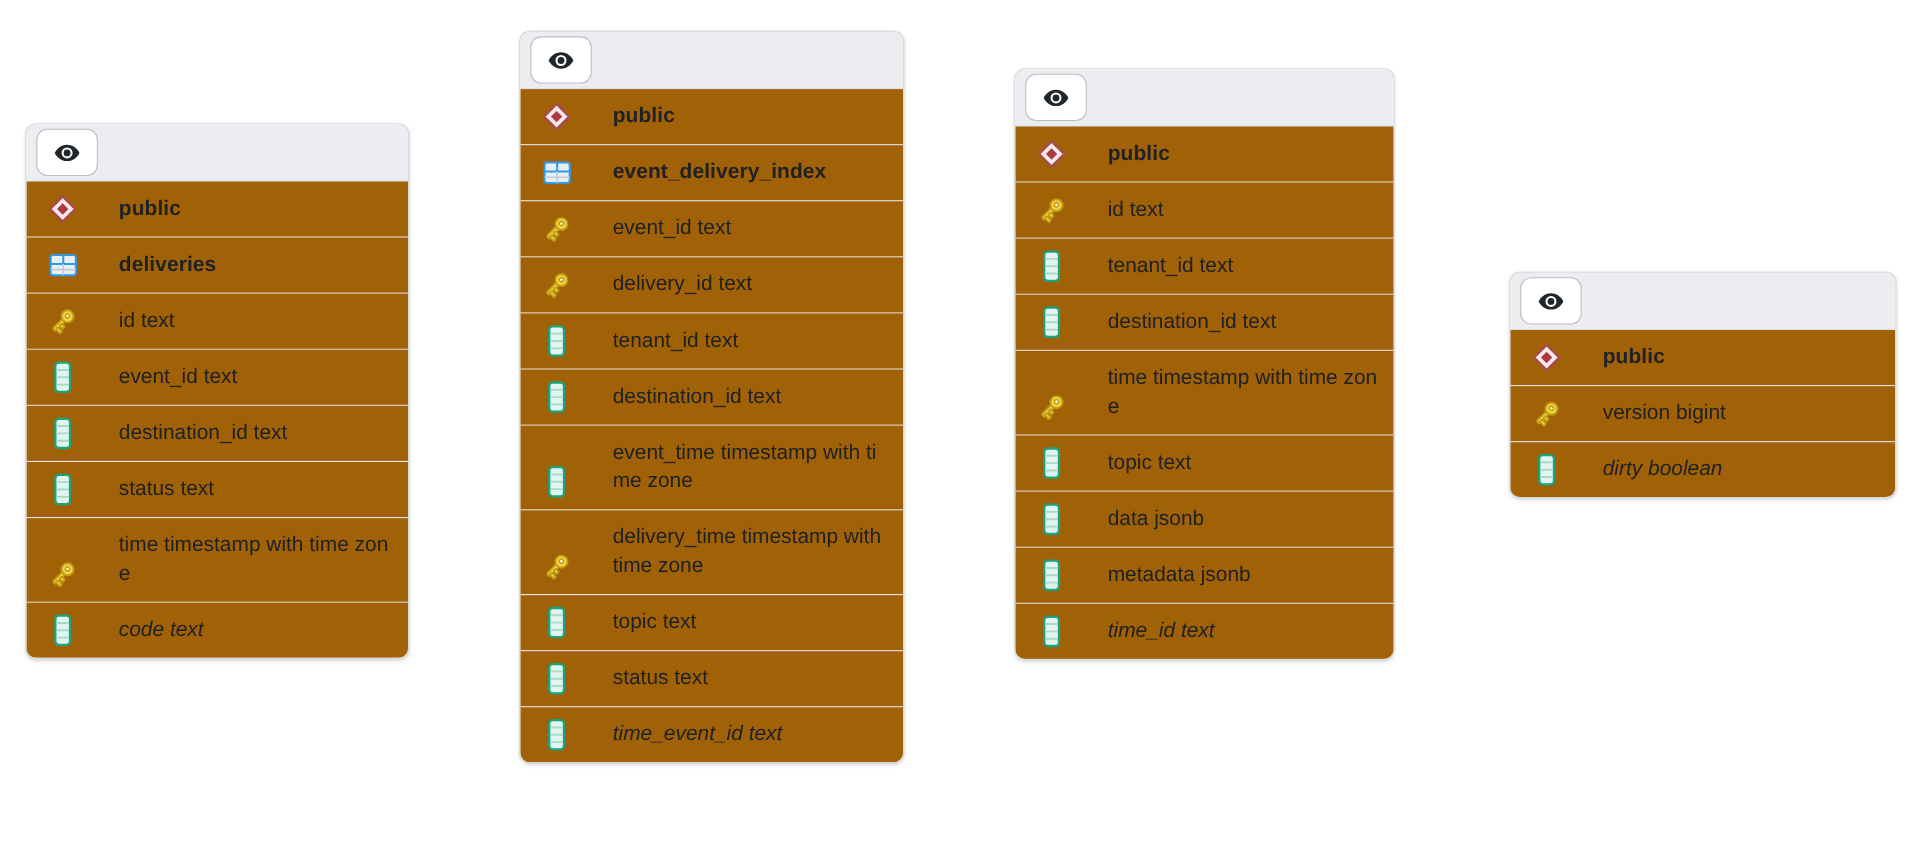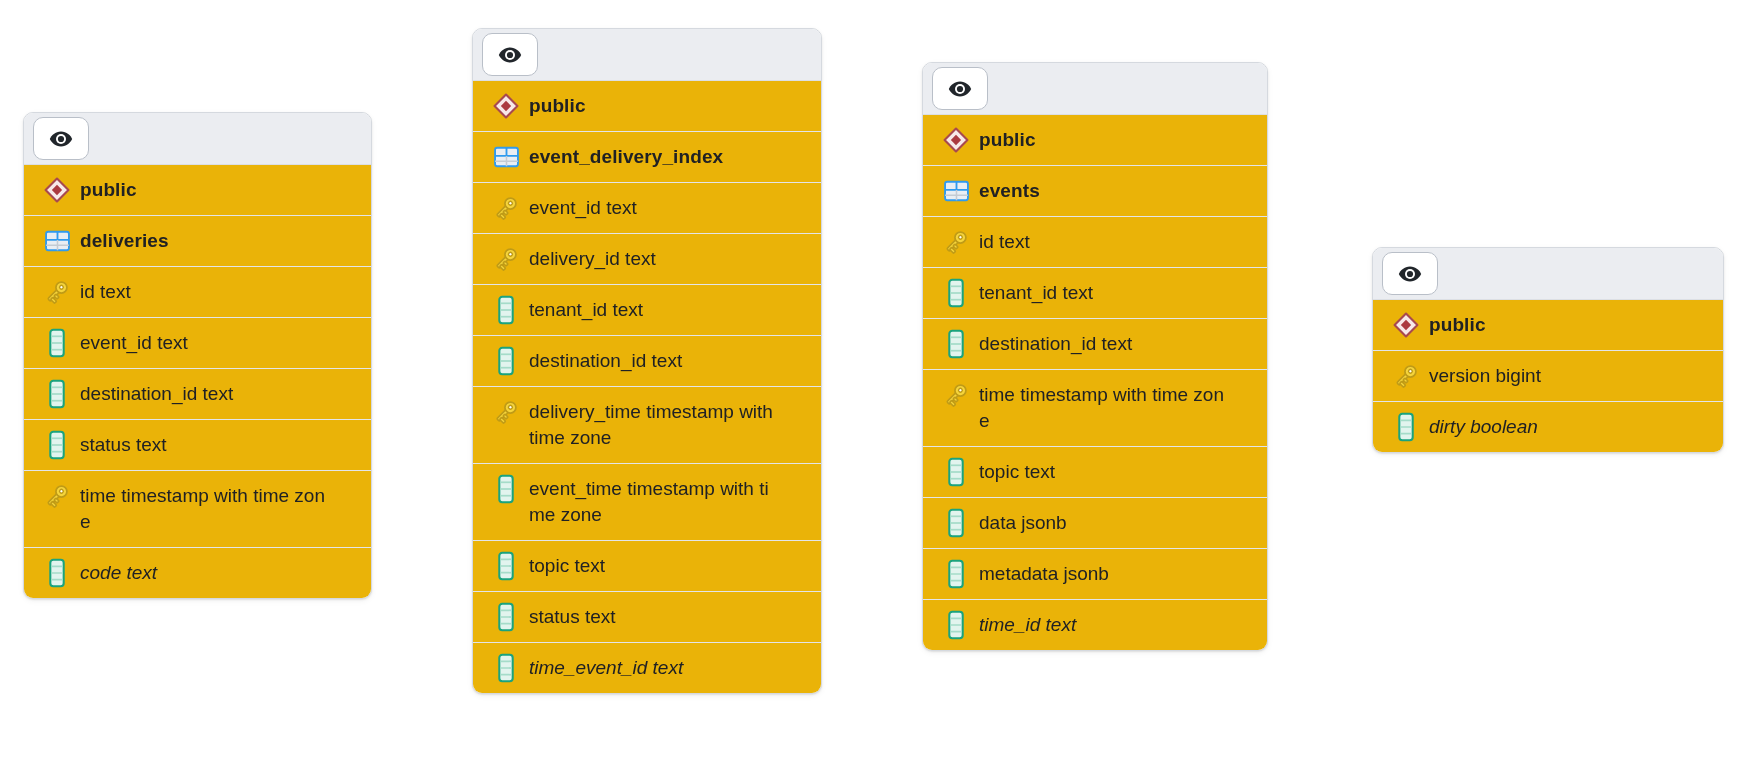--- a/index.html
+++ b/index.html
@@ -40,26 +40,27 @@
     border: 1.5px solid #b9bfc8;
     border-radius: 10px;
     display: flex;
     align-items: center;
     justify-content: center;
     cursor: pointer;
     padding: 0;
   }
   .row {
     display: flex;
-    align-items: flex-start;
+    align-items: flex-end;
     padding: 12px 14px 12px 16px;
     border-bottom: 1px solid #e3e5e9;
-    background: #eab308;
+    background: #a16207;
     box-sizing: border-box;
     min-height: 50px;
+    gap: 28px;
   }
   .row:last-child, .columns .column-row:last-child { border-bottom: none; font-style: italic; }
   .icon-box {
     width: 34px;
     min-width: 34px;
     display: flex;
     align-items: center;
     justify-content: center;
     height: 26px;
   }
@@ -261,42 +262,42 @@
     <rect x="3.2" y="1.5" width="11.6" height="23" rx="2.6" fill="#e2f4ee" stroke="#1aa37e" stroke-width="1.8"></rect>
     <line x1="4" y1="7.2" x2="14" y2="7.2" stroke="#a5dcc9" stroke-width="1.5"></line>
     <line x1="4" y1="13" x2="14" y2="13" stroke="#a5dcc9" stroke-width="1.5"></line>
     <line x1="4" y1="18.8" x2="14" y2="18.8" stroke="#a5dcc9" stroke-width="1.5"></line>
   </svg>
           </span>
     <span class="row-label"><span>destination_id</span> <span>text</span></span>
   </div>
         <div class="row column-row">
     <span class="icon-box icon-slot">
+            <svg width="22" height="30" viewBox="0 0 18 26">
+    <rect x="3.2" y="1.5" width="11.6" height="23" rx="2.6" fill="#e2f4ee" stroke="#1aa37e" stroke-width="1.8"></rect>
+    <line x1="4" y1="7.2" x2="14" y2="7.2" stroke="#a5dcc9" stroke-width="1.5"></line>
+    <line x1="4" y1="13" x2="14" y2="13" stroke="#a5dcc9" stroke-width="1.5"></line>
+    <line x1="4" y1="18.8" x2="14" y2="18.8" stroke="#a5dcc9" stroke-width="1.5"></line>
+  </svg>
+          </span>
+    <span class="row-label"><span>event_time</span> <span>timestamp with time zone</span></span>
+  </div>
+        <div class="row column-row">
+    <span class="icon-box icon-slot">
             <svg width="30" height="30" viewBox="0 0 24 24">
     <g transform="rotate(-45 12 12)">
       <rect x="3" y="10.6" width="11.5" height="2.9" rx="1" fill="#f5d43b" stroke="#bf9b17" stroke-width="1.3"></rect>
       <rect x="4.2" y="12.6" width="2.3" height="4.4" rx="0.6" fill="#f5d43b" stroke="#bf9b17" stroke-width="1.3"></rect>
       <rect x="8" y="12.6" width="2.3" height="3.4" rx="0.6" fill="#f5d43b" stroke="#bf9b17" stroke-width="1.3"></rect>
       <circle cx="17" cy="12" r="4.4" fill="#f5d43b" stroke="#bf9b17" stroke-width="1.4"></circle>
       <circle cx="17.2" cy="11.8" r="1.5" fill="#ffffff" stroke="#bf9b17" stroke-width="1.1"></circle>
     </g>
   </svg>
           </span>
     <span class="row-label"><span>delivery_time</span> <span>timestamp with time zone</span></span>
-  </div>
-        <div class="row column-row">
-    <span class="icon-box icon-slot">
-            <svg width="22" height="30" viewBox="0 0 18 26">
-    <rect x="3.2" y="1.5" width="11.6" height="23" rx="2.6" fill="#e2f4ee" stroke="#1aa37e" stroke-width="1.8"></rect>
-    <line x1="4" y1="7.2" x2="14" y2="7.2" stroke="#a5dcc9" stroke-width="1.5"></line>
-    <line x1="4" y1="13" x2="14" y2="13" stroke="#a5dcc9" stroke-width="1.5"></line>
-    <line x1="4" y1="18.8" x2="14" y2="18.8" stroke="#a5dcc9" stroke-width="1.5"></line>
-  </svg>
-          </span>
-    <span class="row-label"><span>event_time</span> <span>timestamp with time zone</span></span>
   </div>
         <div class="row column-row">
     <span class="icon-box icon-slot">
             <svg width="22" height="30" viewBox="0 0 18 26">
     <rect x="3.2" y="1.5" width="11.6" height="23" rx="2.6" fill="#e2f4ee" stroke="#1aa37e" stroke-width="1.8"></rect>
     <line x1="4" y1="7.2" x2="14" y2="7.2" stroke="#a5dcc9" stroke-width="1.5"></line>
     <line x1="4" y1="13" x2="14" y2="13" stroke="#a5dcc9" stroke-width="1.5"></line>
     <line x1="4" y1="18.8" x2="14" y2="18.8" stroke="#a5dcc9" stroke-width="1.5"></line>
   </svg>
           </span>
@@ -338,32 +339,20 @@
     </div>
     <div class="row schema-row">
       <span class="icon-box">
         <svg width="28" height="28" viewBox="0 0 24 24">
           <polygon points="12,2.2 21.8,12 12,21.8 2.2,12" fill="#f7e9e9" stroke="#a8494f" stroke-width="1.8" stroke-linejoin="round"></polygon>
           <polygon points="12,7.6 16.4,12 12,16.4 7.6,12" fill="#ab3a40"></polygon>
         </svg>
       </span>
       <span class="row-label bold">public</span>
     </div>
-    <div class="row table-row">
-      <span class="icon-box">
-        <svg width="27" height="24" viewBox="0 0 24 22">
-          <rect x="1.5" y="2.5" width="21" height="17" rx="2" fill="#e9eef3" stroke="#2f9bef" stroke-width="1.7"></rect>
-          <line x1="1.5" y1="10" x2="22.5" y2="10" stroke="#2f9bef" stroke-width="1.7"></line>
-          <line x1="12" y1="2.5" x2="12" y2="10" stroke="#2f9bef" stroke-width="1.7"></line>
-          <line x1="12" y1="10" x2="12" y2="19.5" stroke="#c4cbd3" stroke-width="1.4"></line>
-          <line x1="1.5" y1="14.8" x2="22.5" y2="14.8" stroke="#c4cbd3" stroke-width="1.4"></line>
-        </svg>
-      </span>
-      <span class="row-label bold">events</span>
-    </div>
     <div class="columns">
         <div class="row column-row">
     <span class="icon-box icon-slot">
             <svg width="30" height="30" viewBox="0 0 24 24">
     <g transform="rotate(-45 12 12)">
       <rect x="3" y="10.6" width="11.5" height="2.9" rx="1" fill="#f5d43b" stroke="#bf9b17" stroke-width="1.3"></rect>
       <rect x="4.2" y="12.6" width="2.3" height="4.4" rx="0.6" fill="#f5d43b" stroke="#bf9b17" stroke-width="1.3"></rect>
       <rect x="8" y="12.6" width="2.3" height="3.4" rx="0.6" fill="#f5d43b" stroke="#bf9b17" stroke-width="1.3"></rect>
       <circle cx="17" cy="12" r="4.4" fill="#f5d43b" stroke="#bf9b17" stroke-width="1.4"></circle>
       <circle cx="17.2" cy="11.8" r="1.5" fill="#ffffff" stroke="#bf9b17" stroke-width="1.1"></circle>

